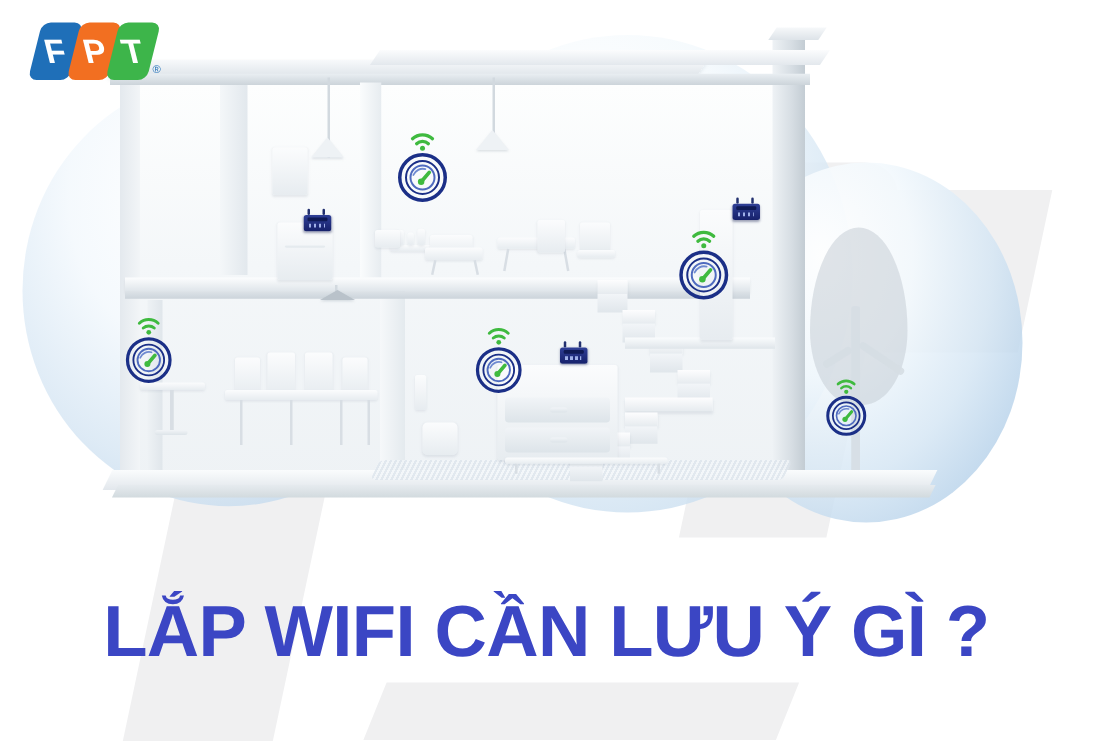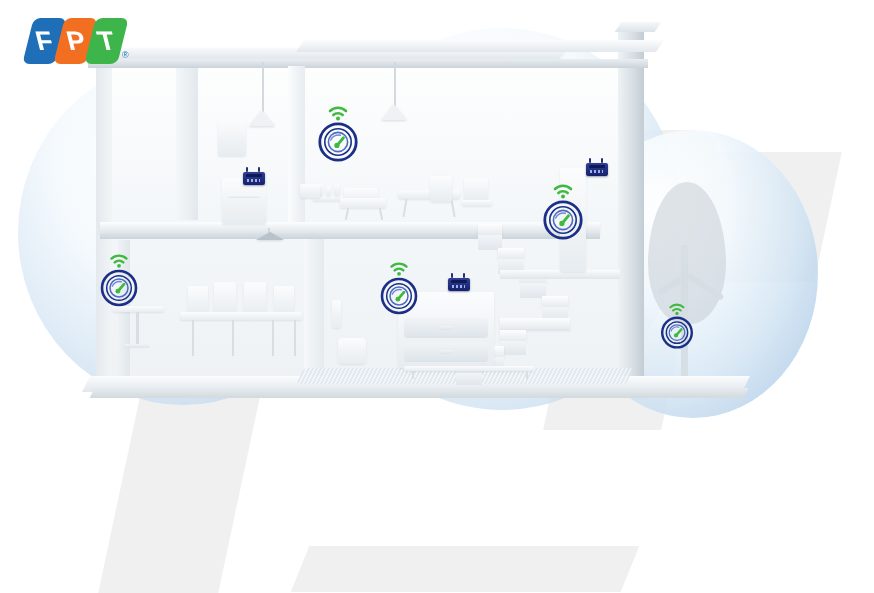--- a/index.html
+++ b/index.html
@@ -327,14 +327,15 @@
   <div id="logo">
     <div class="lg lg-f"></div>
     <div class="lg lg-p"></div>
     <div class="lg lg-t"></div>
     <span class="ltr" style="left:10px;">F</span>
     <span class="ltr" style="left:41px;">P</span>
     <span class="ltr" style="left:72px;">T</span>
     <span class="reg">®</span>
   </div>
 
+  <div id="headline">LẮP WIFI CẦN LƯU Ý GÌ ?</div>
 
 </div>
 
 </body></html>

